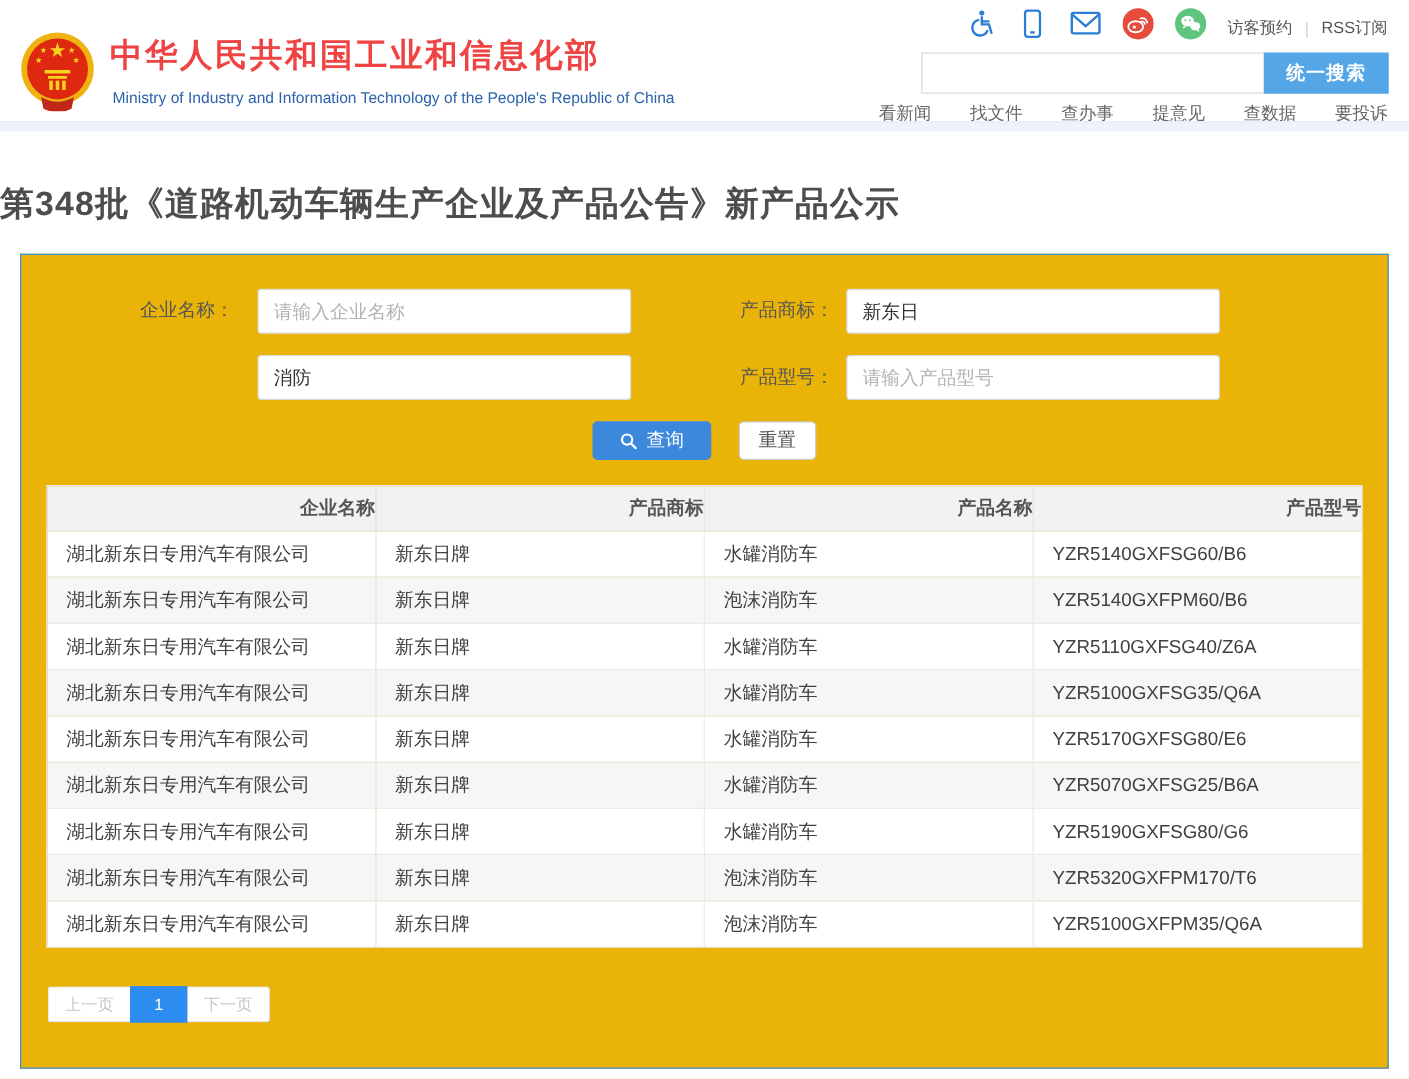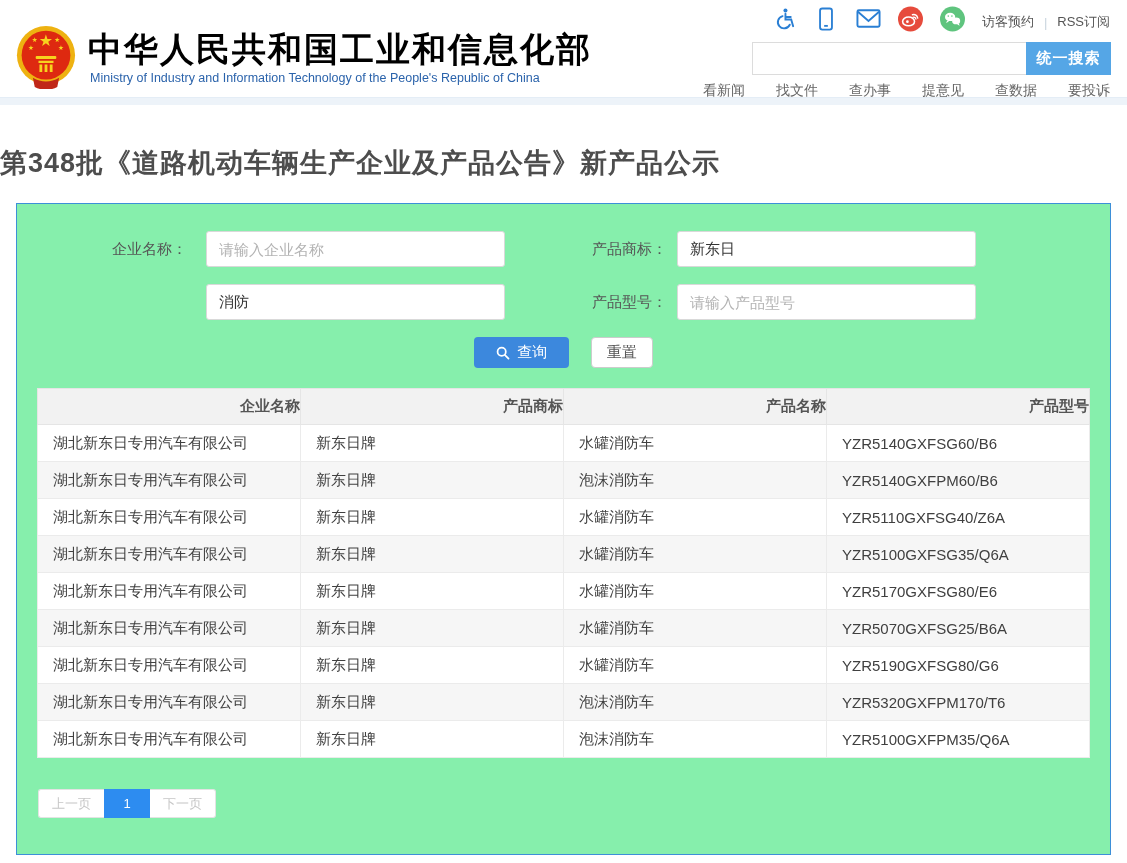--- a/index.html
+++ b/index.html
@@ -5,50 +5,50 @@
   * { box-sizing: border-box; margin: 0; padding: 0; }
   html,body { width:1127px; height:863px; background:#fff; overflow:hidden;
     font-family:"Liberation Sans","DejaVu Sans",sans-serif; }
   body { position:relative; }
 
   
   .top-header { position:relative; height:105px; background:#fff; }
   .header-strip { position:absolute; left:0; bottom:0; width:100%; height:8px;
     background:#edf3f9; border-top:1px solid #e4edf6; }
   .emblem { position:absolute; left:16px; top:25px; width:60px; height:64px; }
-  .site-title { position:absolute; left:88px; top:27px; color:#000000;
-    font-size:34px; font-weight:bold; letter-spacing:2px; white-space:nowrap;text-align:right; }
+  .site-title { position:absolute; left:88px; top:27px; color:#ef4444;
+    font-size:26px; font-weight:bold; letter-spacing:2px; white-space:nowrap;text-align:right; }
   .site-subtitle { position:absolute; left:90px; top:71px; color:#2b63ab;
     font-size:12.5px; white-space:nowrap; }
 
   .topbar { position:absolute; top:5px; right:17px; display:flex;
     align-items:flex-end; gap:17px; height:26px; }
   .tb-icon { width:25px; height:25px; display:inline-flex; align-items:center;
     justify-content:center; cursor:pointer; }
   .tb-links { display:flex; align-items:center; gap:10px; font-size:13px; color:#555; }
   .tb-links .divider { color:#c9d4de; }
   .tb-links a { color:#555; text-decoration:none; cursor:pointer; }
 
   .search-row { position:absolute; top:42px; right:16px; display:flex; height:33px; }
   .search-input { width:274px; height:33px; border:1px solid #dcdcdc;
     border-right:none; padding:0 10px; font-size:14px; color:#333; outline:none; }
-  .search-btn { width:85px; height:33px; background:#55a6e6; color:#fff;
+  .search-btn { width:100px; height:33px; background:#55a6e6; color:#fff;
     border:none; font-size:15px; font-weight:bold; cursor:pointer; letter-spacing:1px; }
 
   .nav-row { position:absolute; top:82px; right:17px; display:flex; gap:31px;
     font-size:14px; color:#666; }
   .nav-row span { cursor:pointer; }
 
   
   .page-title { margin-top:40px; text-align:left; font-size:27px;
     font-weight:bold; color:#4d4d4d; letter-spacing:1px; }
 
   
   .main-box { position:absolute; left:16px; top:203px; width:1095px; height:652px;
-    border:1px solid #3d8fd8; background:#86efac; }
+    border:1px solid #3d8fd8; background:#eab308; }
 
   
   .form-area { padding-top:27px; }
   .form-row { position:relative; height:36px; margin-bottom:17px; }
   .f-label { position:absolute; top:0; height:36px; line-height:36px;
     font-size:15px; color:#555; text-align:right; }
   .f-label.l1 { left:10px; width:160px; }
   .f-label.l2 { left:520px; width:130px; }
   .f-input { position:absolute; top:0; height:36px; width:299px;
     border:1px solid #d9d9d9; border-radius:3px; padding:0 12px; font-size:15px;

